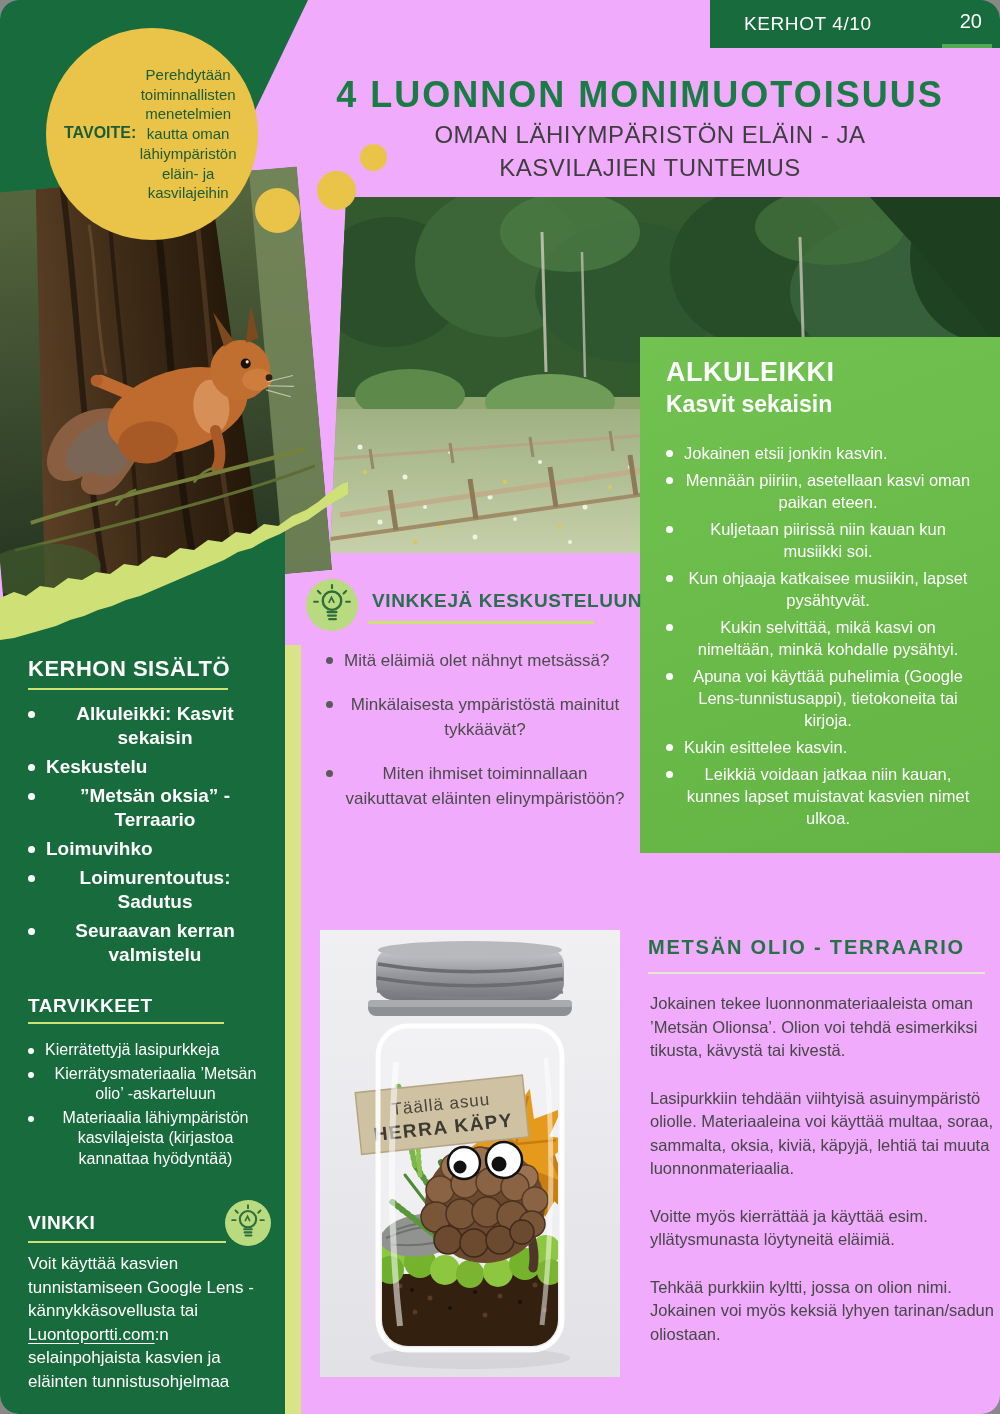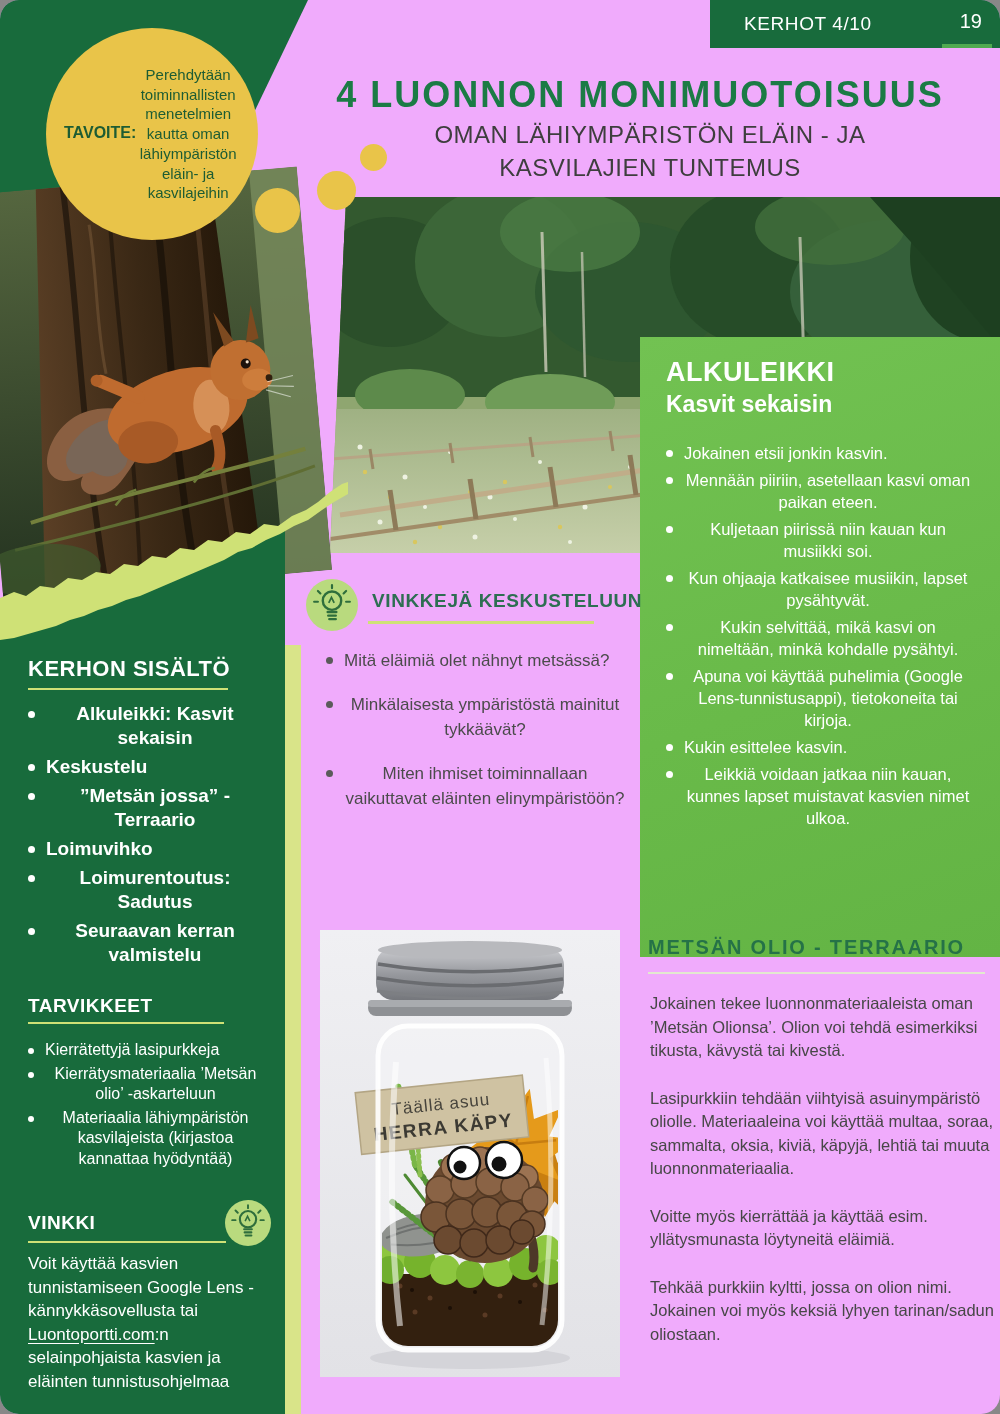--- a/index.html
+++ b/index.html
@@ -34,21 +34,21 @@
   .hero-subtitle{left:390px;top:118px;width:520px;text-align:center;z-index:9;
                  font-size:24px;line-height:33px;letter-spacing:.5px;color:#3e3e3e;font-weight:500;}
 
   
   .squirrel-photo{left:-15px;top:180px;width:330px;height:405px;z-index:3;
                   transform:rotate(-5deg);overflow:hidden;}
   .forest-photo{left:330px;top:197px;width:670px;height:356px;z-index:1;
                 clip-path:polygon(16px 0,100% 0,100% 100%,0 100%);}
 
   
-  .activity-box{left:640px;top:337px;width:360px;height:620px;z-index:10;
+  .activity-box{left:640px;top:337px;width:360px;height:516px;z-index:10;
                 background:linear-gradient(160deg,#72c252 0%,#69ba49 55%,#63b444 100%);
                 box-sizing:border-box;padding:20px 28px 0 26px;color:#fff;}
   .activity-title{font-size:27px;font-weight:700;letter-spacing:.5px;}
   .activity-subtitle{font-size:23px;font-weight:600;margin-top:3px;margin-bottom:24px;}
   .blist{list-style:none;margin:0;padding:0;}
   .bitem{display:flex;gap:11px;text-align:center;}
   .bdot{flex:0 0 7px;width:7px;height:7px;border-radius:50%;margin-top:8px;}
   .activity-box .bitem{font-size:16.5px;line-height:22px;margin-bottom:5px;}
   .activity-box .bdot{background:#fff;}
 
@@ -96,21 +96,21 @@
   .terra-body{left:650px;top:992px;width:344px;z-index:10;}
   .terra-body p{margin:0 0 24px;font-size:16.5px;line-height:23.5px;color:#474747;}
 </style>
 </head>
 <body>
 
 <div class="page">
 
   <div class="abs header-bar">
     <span class="header-kicker">KERHOT 4/10</span>
-    <span class="header-page">19</span>
+    <span class="header-page">20</span>
     <span class="header-underline"></span>
   </div>
 
   <svg class="abs wedge" viewBox="0 0 350 290">
     <polygon points="0,0 308,0 236,150 150,240 0,268" fill="#186b3c"></polygon>
   </svg>
 
   <div class="abs squirrel-photo">
     <svg width="330" height="405" viewBox="0 0 330 405">
       <defs>
@@ -323,21 +323,21 @@
       <li class="bitem">
           <span class="bdot"></span>
           <span>Alkuleikki: Kasvit sekaisin</span>
         </li>
       <li class="bitem">
           <span class="bdot"></span>
           <span>Keskustelu</span>
         </li>
       <li class="bitem">
           <span class="bdot"></span>
-          <span>”Metsän jossa” - Terraario</span>
+          <span>”Metsän oksia” - Terraario</span>
         </li>
       <li class="bitem">
           <span class="bdot"></span>
           <span>Loimuvihko</span>
         </li>
       <li class="bitem">
           <span class="bdot"></span>
           <span>Loimurentoutus: Sadutus</span>
         </li>
       <li class="bitem">

